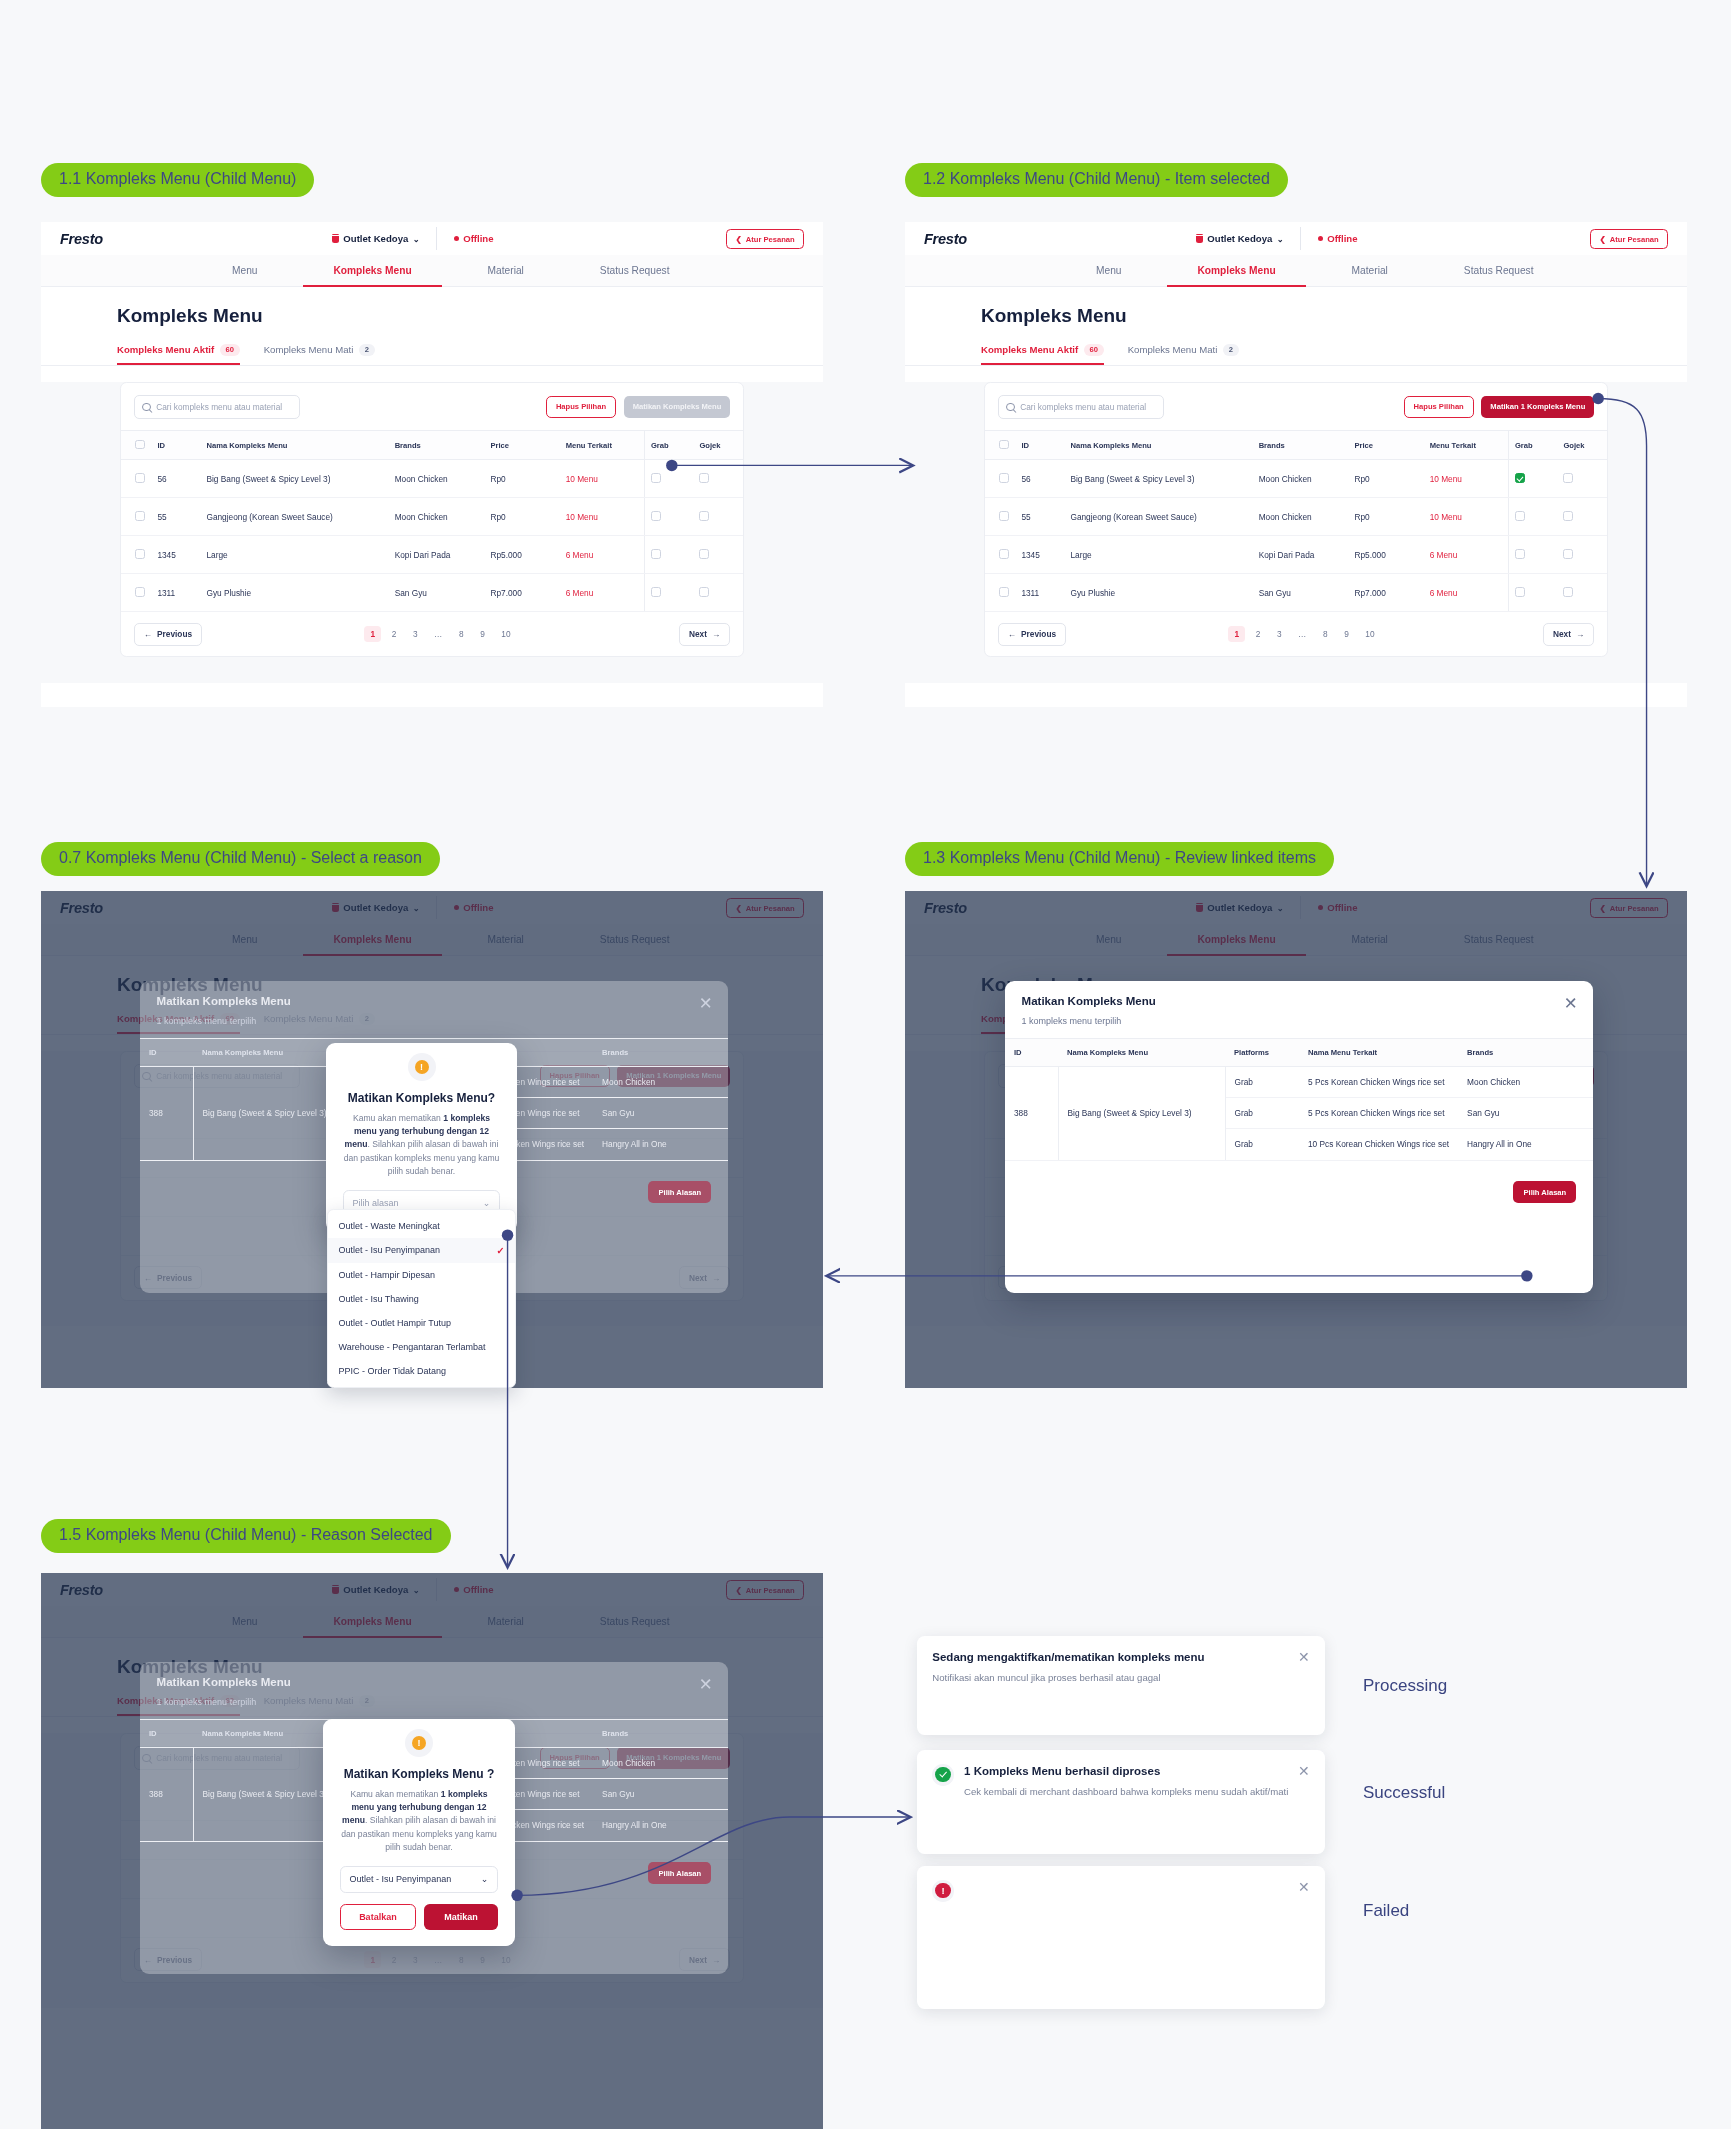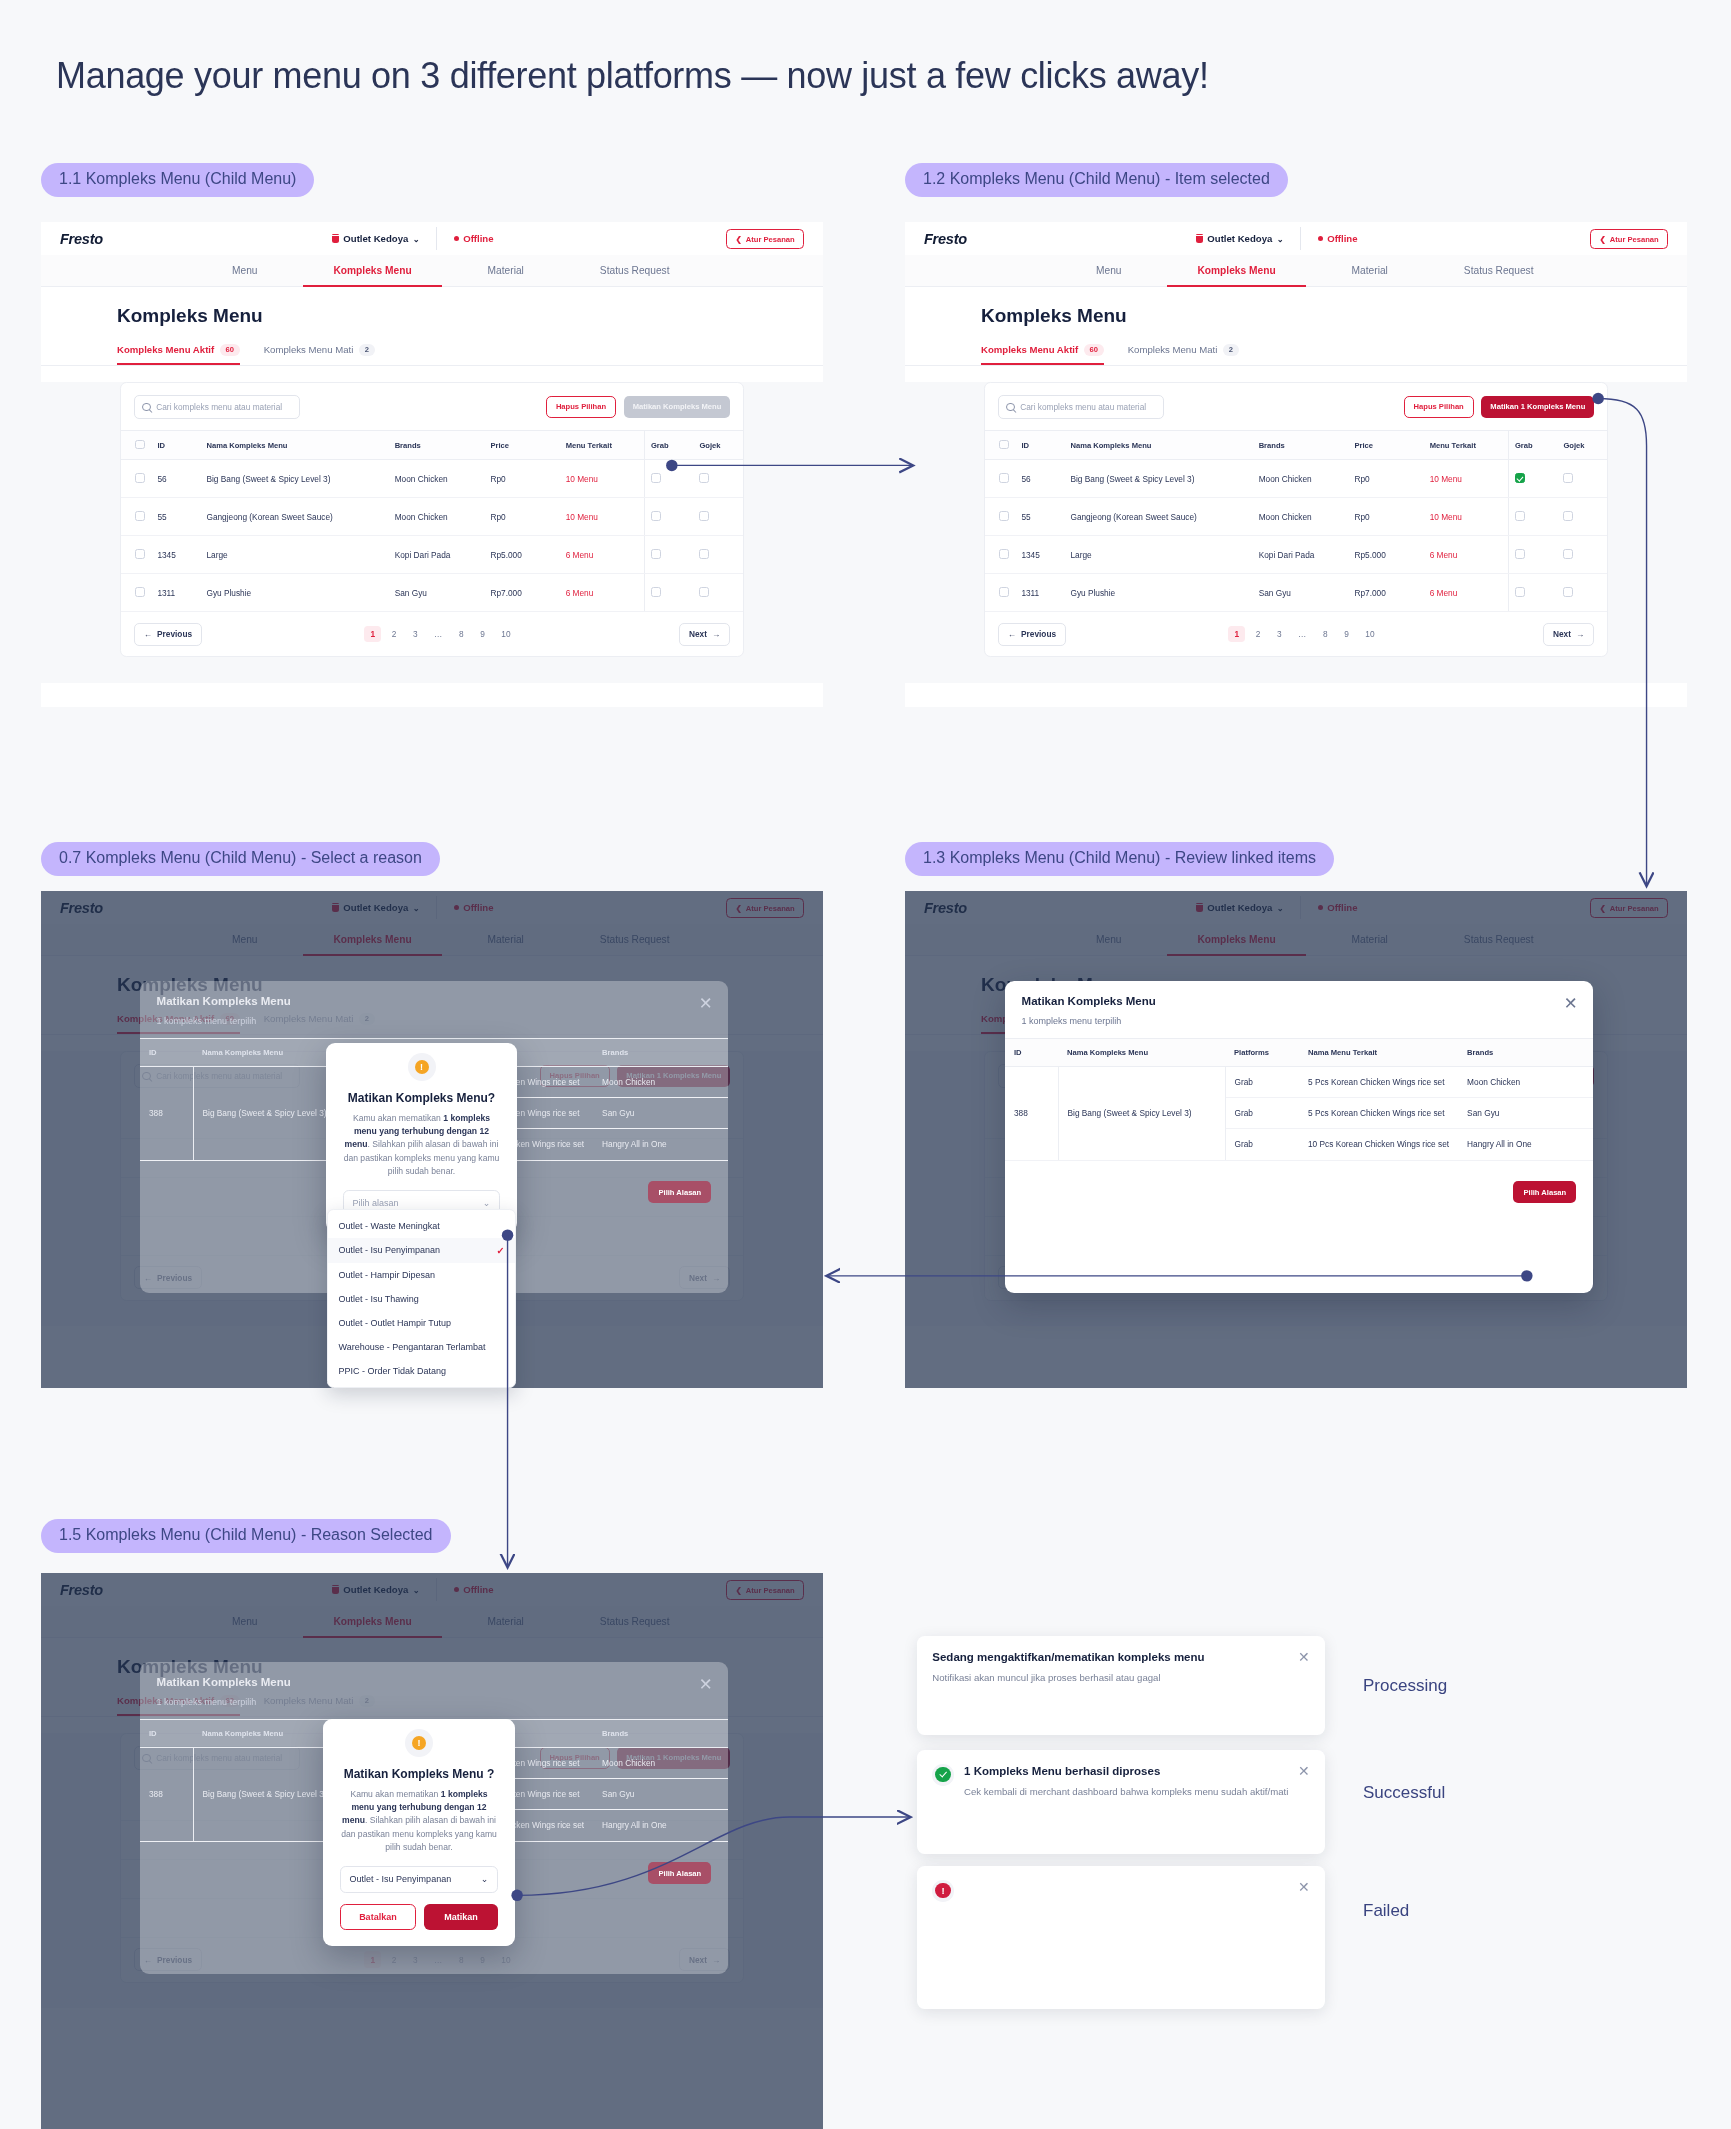--- a/index.html
+++ b/index.html
@@ -16,21 +16,21 @@
   
   .headline {
     position: absolute; left: 56px; top: 55px;
     font-size: 36px; font-weight: 400; letter-spacing: -0.3px;
     color: #2b3557; white-space: nowrap;
   }
 
   
   .chip {
     position: absolute;
-    background: #c4b5fd;
+    background: #84cc16;
     color: #3d4785;
     border-radius: 636px;
     padding: 8.3px 18px 9.6px 18px;
     font-size: 16px;
     font-weight: 500;
     white-space: nowrap;
     line-height: 1;
   }
 
   
@@ -199,21 +199,20 @@
   .state-label { position:absolute; font-size:17px; color:#3a4480; }
 
   
   .conn { position:absolute; left:0; top:0; width:1732px; height:2129px; pointer-events:none; z-index:80;}
 </style>
 </head>
 <body>
 
 <div class="canvas">
 
-  <div class="headline">Manage your menu on 3 different platforms — now just a few clicks away!</div>
 
   <div class="chip" style="left:41px; top:163px;">1.1 Kompleks Menu (Child Menu)</div>
   <div class="chip" style="left:905px; top:163px;">1.2 Kompleks Menu (Child Menu) - Item selected</div>
   <div class="chip" style="left:905px; top:842px;">1.3 Kompleks Menu (Child Menu) - Review linked items</div>
   <div class="chip" style="left:41px; top:842px;">0.7 Kompleks Menu (Child Menu) - Select a reason</div>
   <div class="chip" style="left:41px; top:1519px;">1.5 Kompleks Menu (Child Menu) - Reason Selected</div>
 
   <div class="panel" style="left:41px; top:222px; width:782px; height:485px;">
 
     <div class="appbar">

